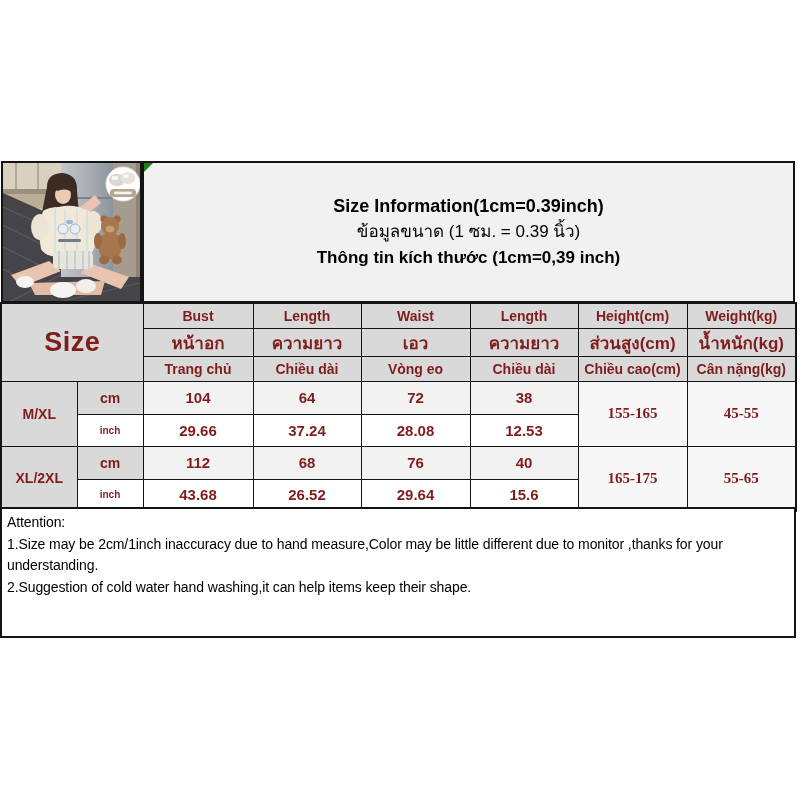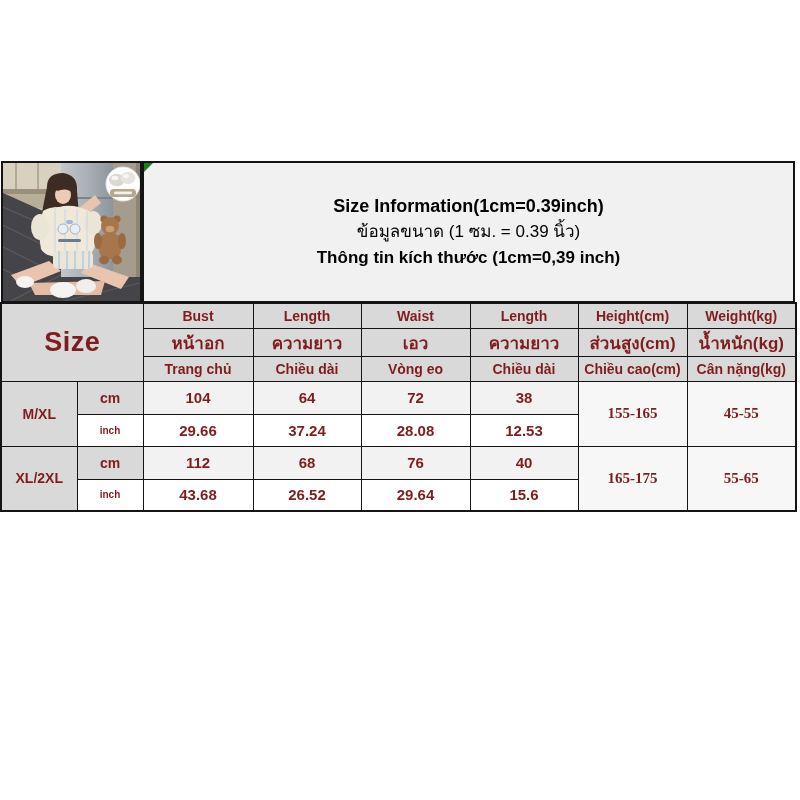--- a/index.html
+++ b/index.html
@@ -223,14 +223,19 @@
     <tr style="height:32px">
       <td class="unit-inch">inch</td>
       <td class="num-inch">43.68</td>
       <td class="num-inch">26.52</td>
       <td class="num-inch">29.64</td>
       <td class="num-inch">15.6</td>
     </tr>
   </tbody>
     </table>
 
+  <div class="attention">
+    <p>Attention:</p>
+    <p>1.Size may be 2cm/1inch inaccuracy due to hand measure,Color may be little different due to monitor ,thanks for your understanding.</p>
+    <p>2.Suggestion of cold water hand washing,it can help items keep their shape.</p>
+  </div>
 
 </div>
 
 </body></html>

